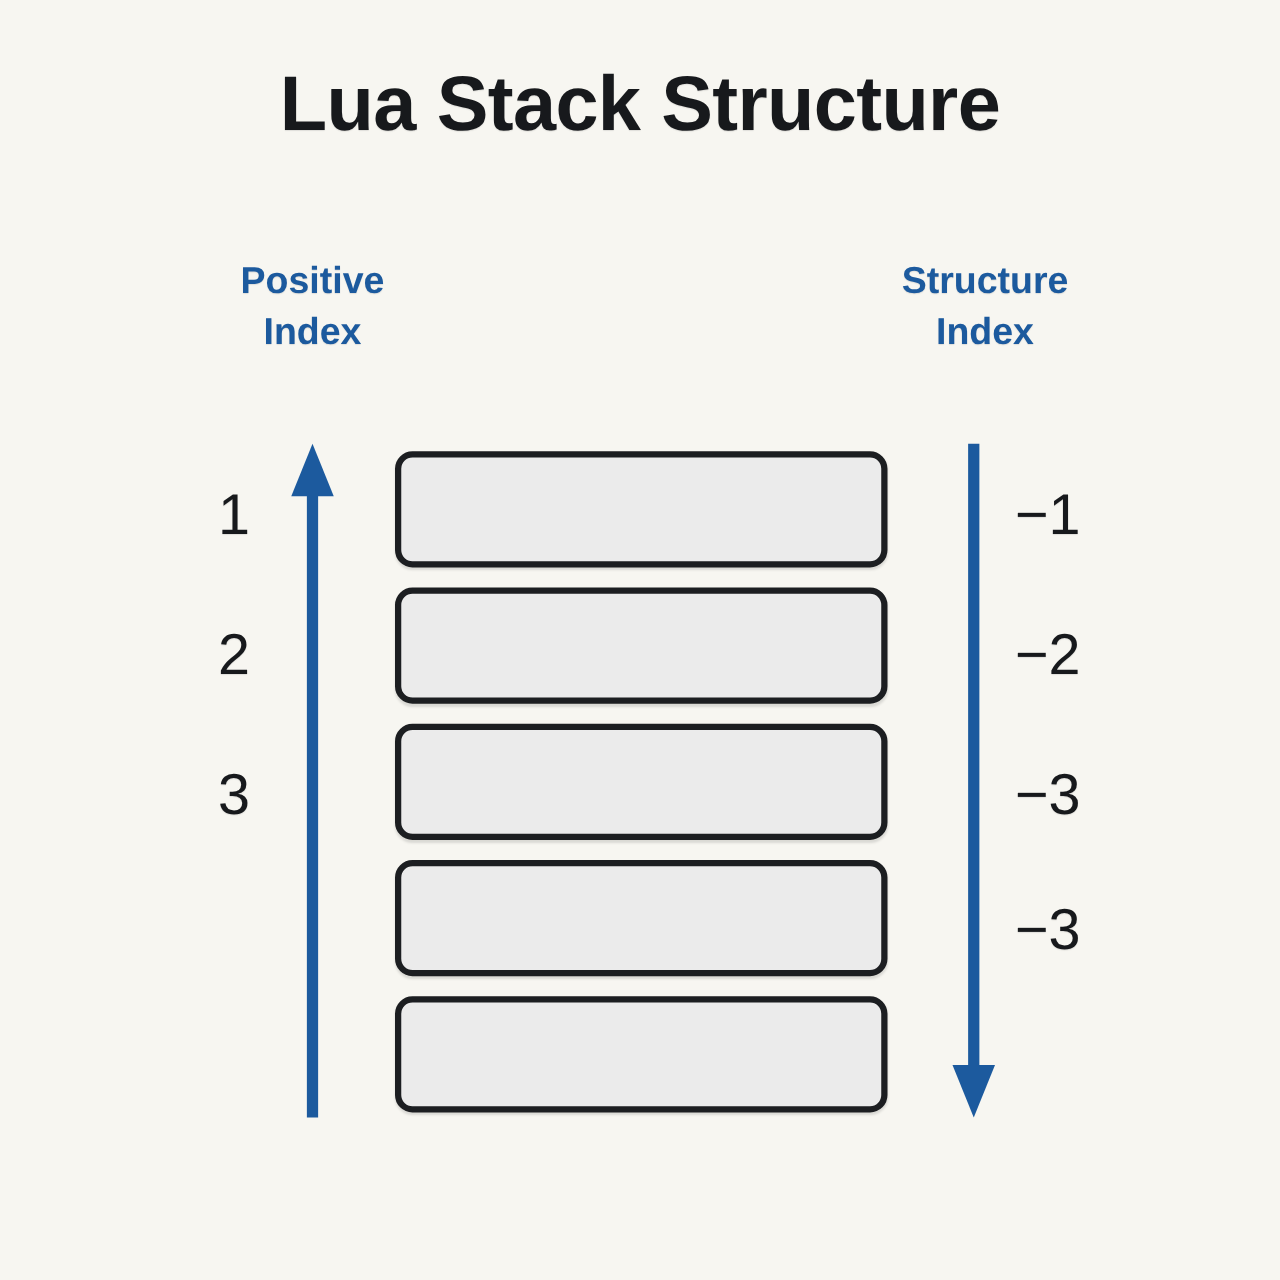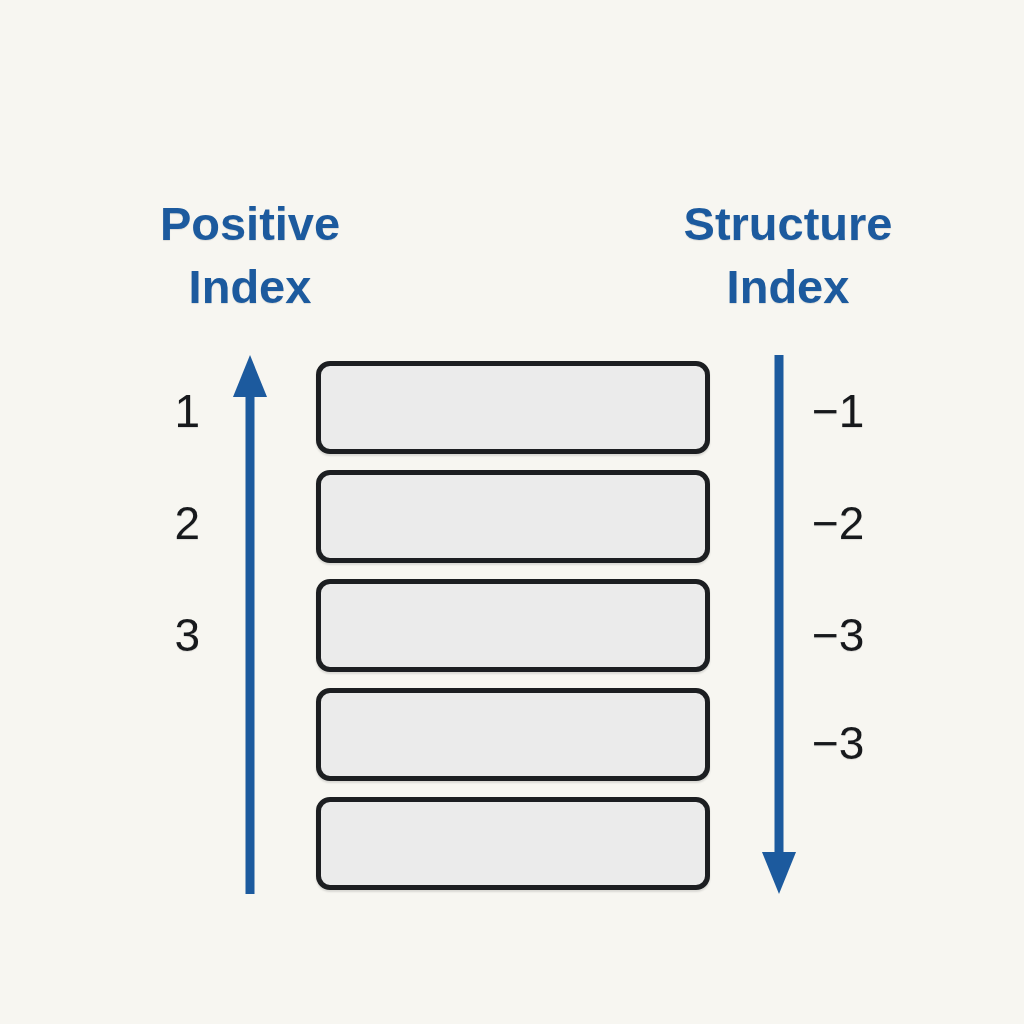--- a/index.html
+++ b/index.html
@@ -32,25 +32,26 @@
     letter-spacing: -0.5px;
     color: #17191c;
     text-shadow: 0 1px 1px rgba(0,0,0,0.10);
   }
 
   
   .col-heading {
     position: absolute;
     width: 300px;
     text-align: center;
-    font-size: 47px;
+    font-size: 30px;
     font-weight: 600;
     line-height: 1.35;
     color: #1c5a9e;
     text-shadow: 0 1px 1px rgba(0,0,0,0.10);
+    margin-top: 13px;
   }
   .col-heading.left  { left: 100px; top: 192px; }
   .col-heading.right { left: 638px; top: 192px; }
   .col-heading .ln { display: block; }
 
   
   .stack {
     position: absolute;
     left: 316px;
     top: 361px;
@@ -92,20 +93,21 @@
     left: 812px;
     width: 90px;
     text-align: left;
   }
 </style>
 </head>
 <body>
 
 <div id="canvas">
 
+  <div class="title">Lua Stack Structure</div>
 
   <div class="col-heading left">
     <span class="ln">Positive</span>
     <span class="ln">Index</span>
   </div>
 
   <div class="col-heading right">
     <span class="ln">Structure</span>
     <span class="ln">Index</span>
   </div>

